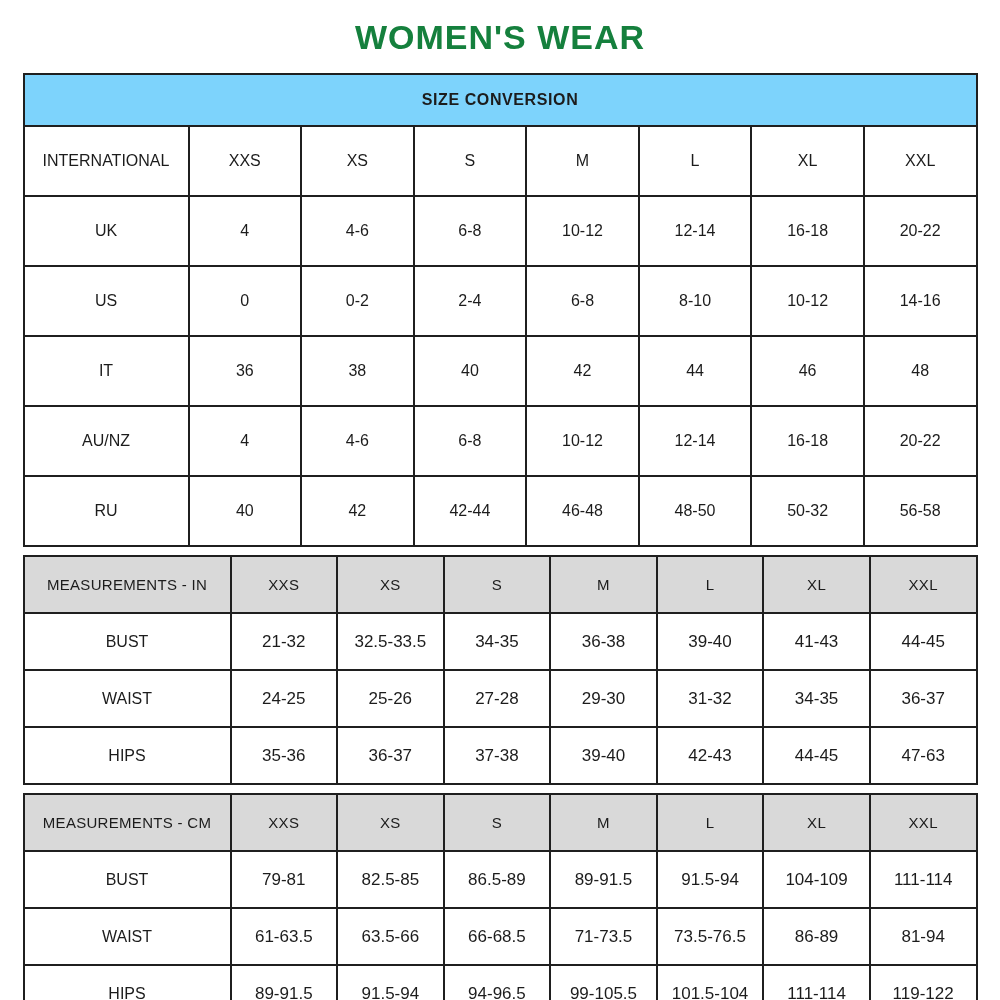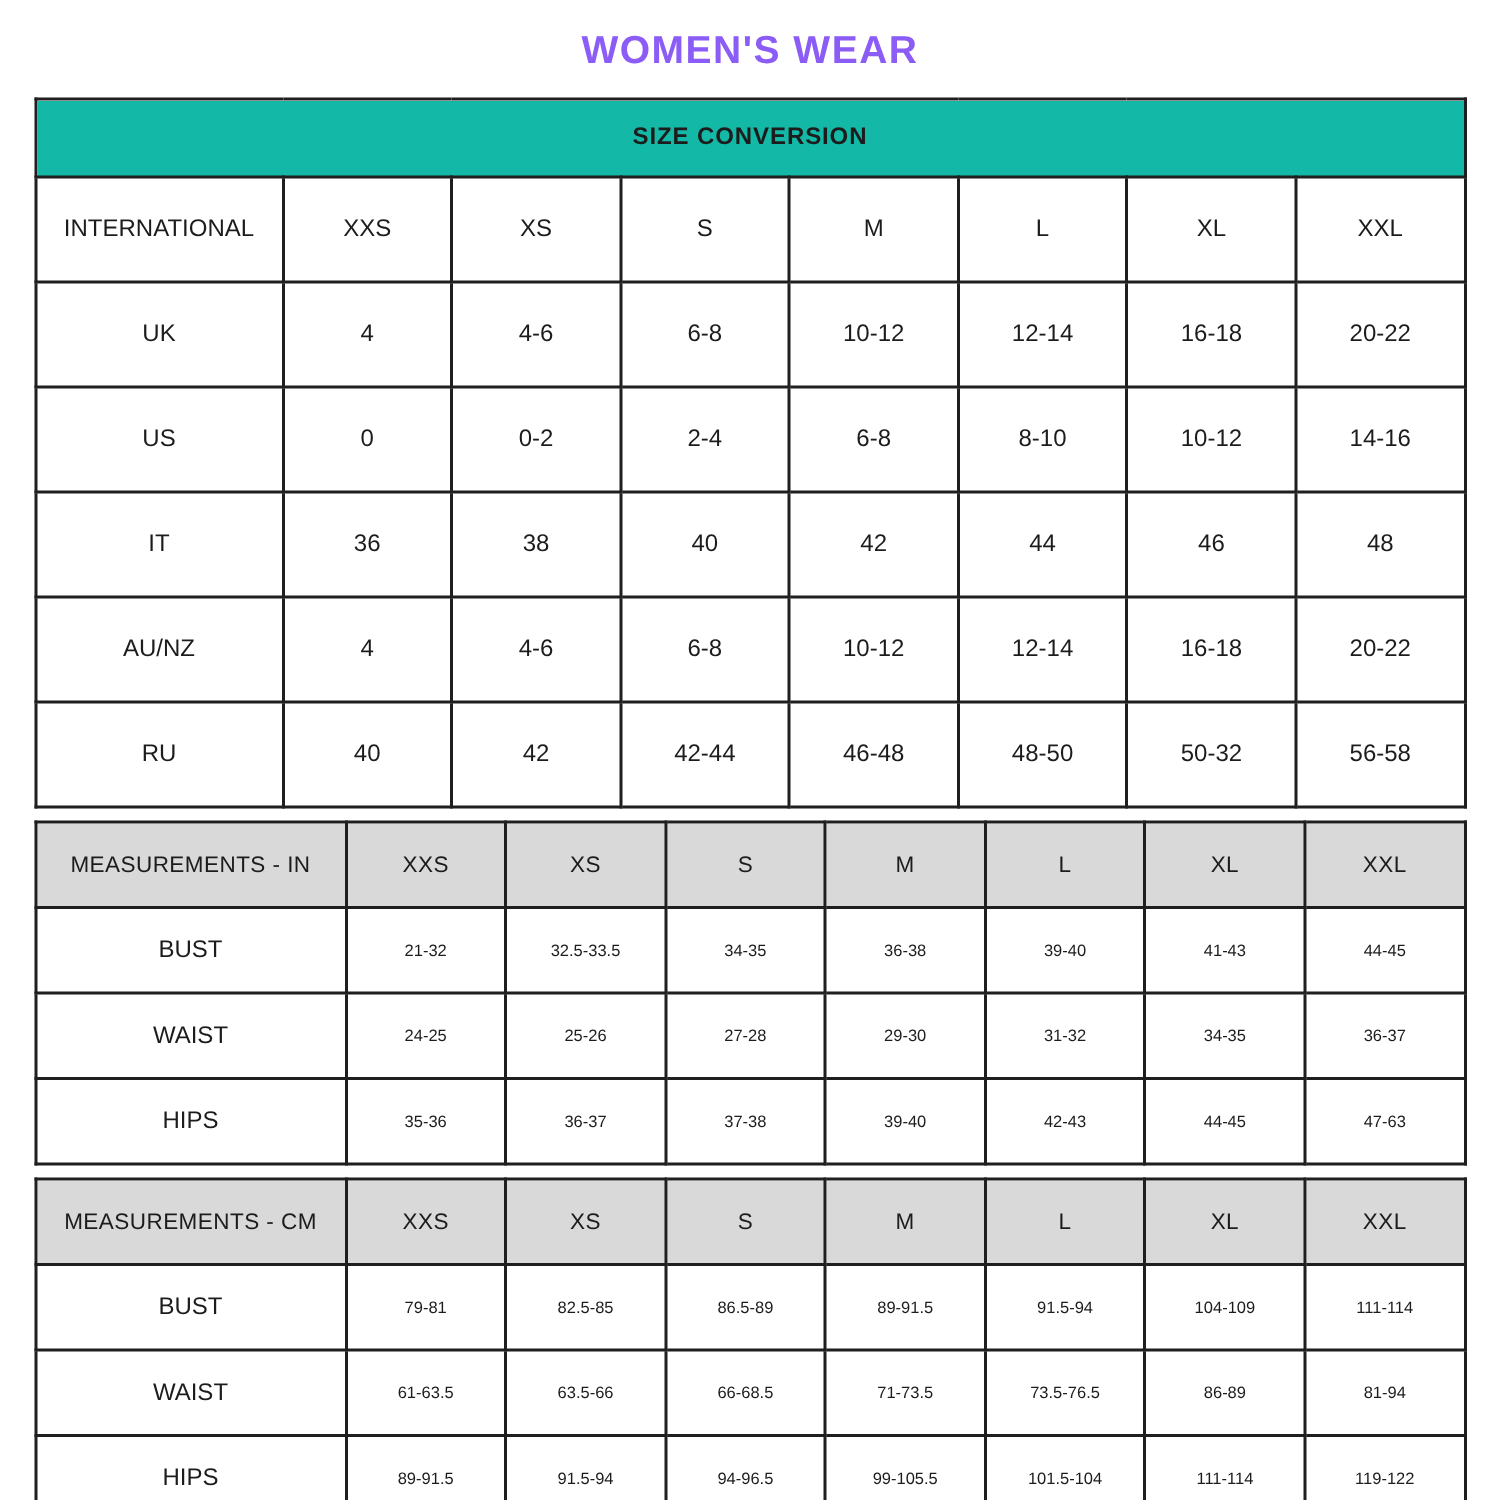--- a/index.html
+++ b/index.html
@@ -3,44 +3,44 @@
 <meta charset="utf-8">
 <style>
   * { box-sizing: border-box; }
   html,body { margin:0; padding:0; }
   body {
     width:1000px; height:1000px; background:#ffffff;
     font-family:"Liberation Sans", sans-serif; color:#1c1c1c;
   }
   .page { padding-top:12px; }
   .title {
-    text-align:center; font-size:26px; font-weight:700;
-    letter-spacing:1px; margin:6px 0 16px 0; color:#8b5cf6;
+    text-align:center; font-size:34px; font-weight:700;
+    letter-spacing:1px; margin:6px 0 16px 0; color:#15803d;
   }
   table {
     border-collapse:collapse; table-layout:fixed;
     width:955px; margin:0 auto 8px auto;
   }
   td, th {
     border:2px solid #1f1f1f; text-align:center; vertical-align:middle;
     padding:0 2px; overflow:hidden;
   }
   
   .banner {
-    background:#14b8a6; height:52px; font-size:16px;
+    background:#7dd3fc; height:52px; font-size:16px;
     font-weight:700; letter-spacing:0.6px;
   }
   .conv td { height:70px; font-size:16px; font-weight:400; }
   .conv .col-label { width:165px; }
   
   .meas th {
     background:#d9d9d9; height:57px; font-size:15px;
     font-weight:400; letter-spacing:0.3px;
   }
-  .meas td { height:57px; font-size:11px; font-weight:400; }
+  .meas td { height:57px; font-size:17px; font-weight:400; }
   .meas td.lbl { font-size:16px;border-radius:18px; }
   .meas .col-label { width:207px; }
 </style>
 </head>
 <body>
 
 <div class="page">
 
   <h1 class="title">WOMEN'S WEAR</h1>
 

